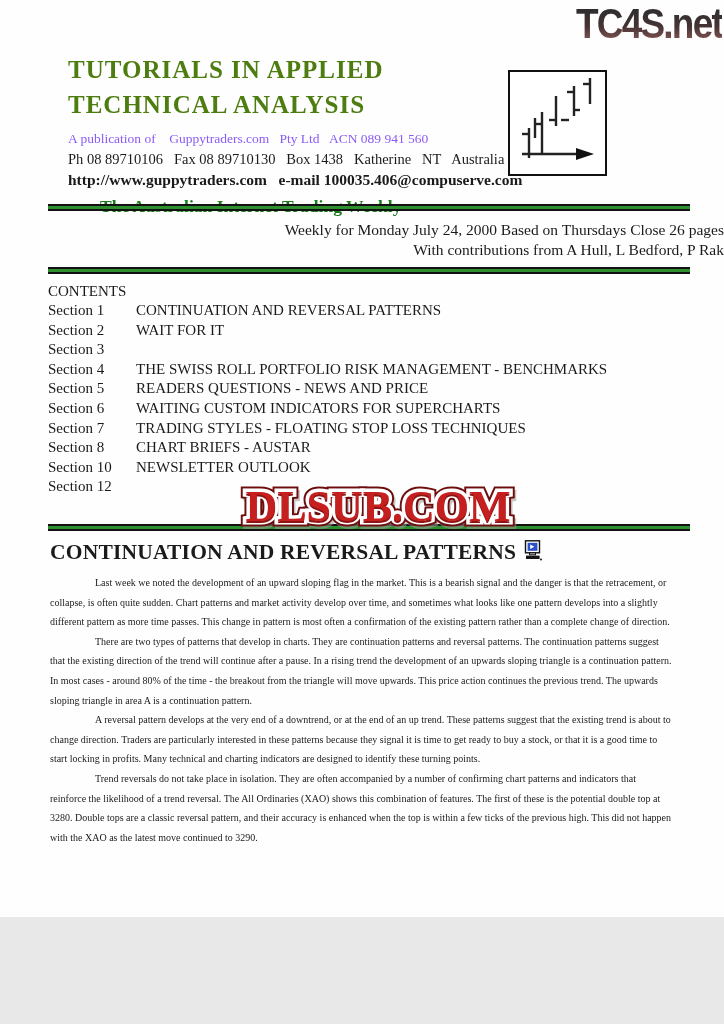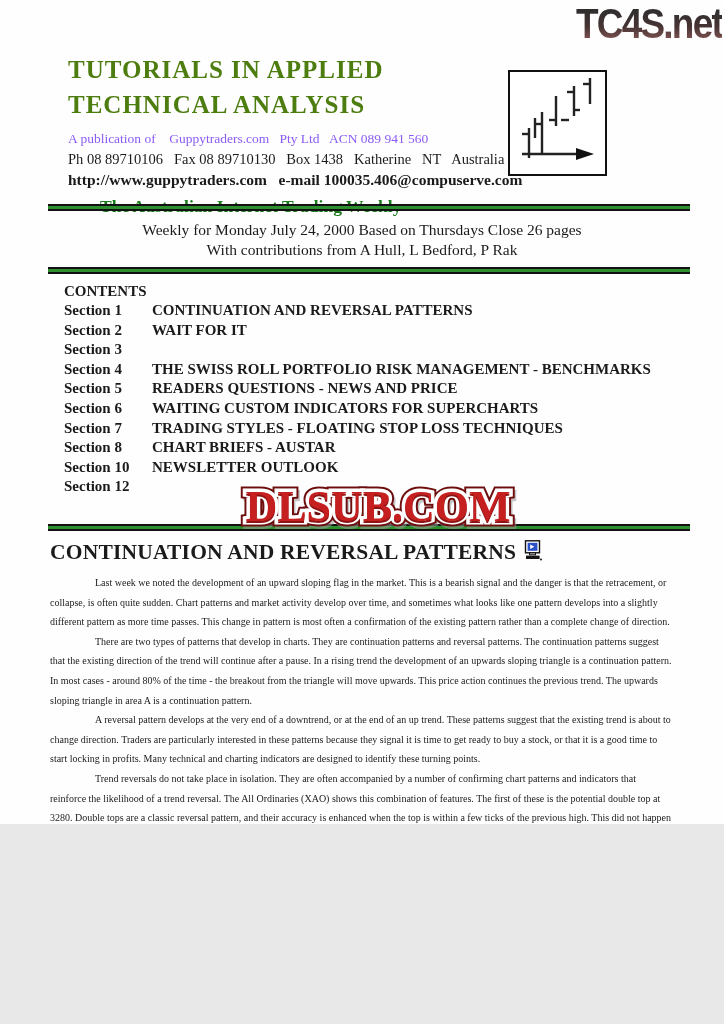--- a/index.html
+++ b/index.html
@@ -1,18 +1,18 @@
 <!DOCTYPE html>
 <html><head>
 <meta charset="utf-8">
 <style>
   * { margin:0; padding:0; box-sizing:border-box; }
   html,body { background:#e8e8e8; }
   .page {
-    position:relative; width:724px; height:824px; margin:0 auto;
+    position:relative; width:724px; height:917px; margin:0 auto;
     background:#fefefe; overflow:hidden;
     font-family:"Liberation Serif", serif; color:#1a1a1a;
   }
 
   
   .wm-top {
     position:absolute; top:0px; right:2px;
     font-family:"Liberation Sans", sans-serif; font-weight:bold;
     font-size:42px; letter-spacing:-2px;
     transform:scaleX(0.88); transform-origin:right top;
@@ -35,24 +35,24 @@
   
   .divider {
     position:absolute; left:48px; width:642px; height:7px;
     background:#2e8f2e; border-top:2px solid #111; border-bottom:2px solid #111;
   }
   .div1 { top:204px; }
   .div2 { top:267px; }
   .div3 { top:524px; }
 
   
-  .issue { position:absolute; left:0; top:220px; width:724px; text-align:center; font-size:15.5px; line-height:20px; }
-
-  
-  .contents { position:absolute; left:64px; top:282px; width:640px; font-weight:bold; font-size:15px; }
+  .issue { position:absolute; left:0; top:220px; width:724px; text-align:right; font-size:15.5px; line-height:20px; }
+
+  
+  .contents { position:absolute; left:48px; top:282px; width:640px; font-weight:normal; font-size:15px; }
   .contents-heading { line-height:19px; }
   .toc-row { display:flex; line-height:19.6px; }
   .toc-label { width:88px; flex:0 0 88px; }
 
   
   .article-heading {
     position:absolute; left:50px; top:540px; font-size:21.5px; font-weight:bold; letter-spacing:0.2px;
   }
   .article-heading svg { vertical-align:-2px; margin-left:8px; }
   .body-text { position:absolute; left:50px; top:573px; width:622px; font-size:10px; line-height:19.6px; }

